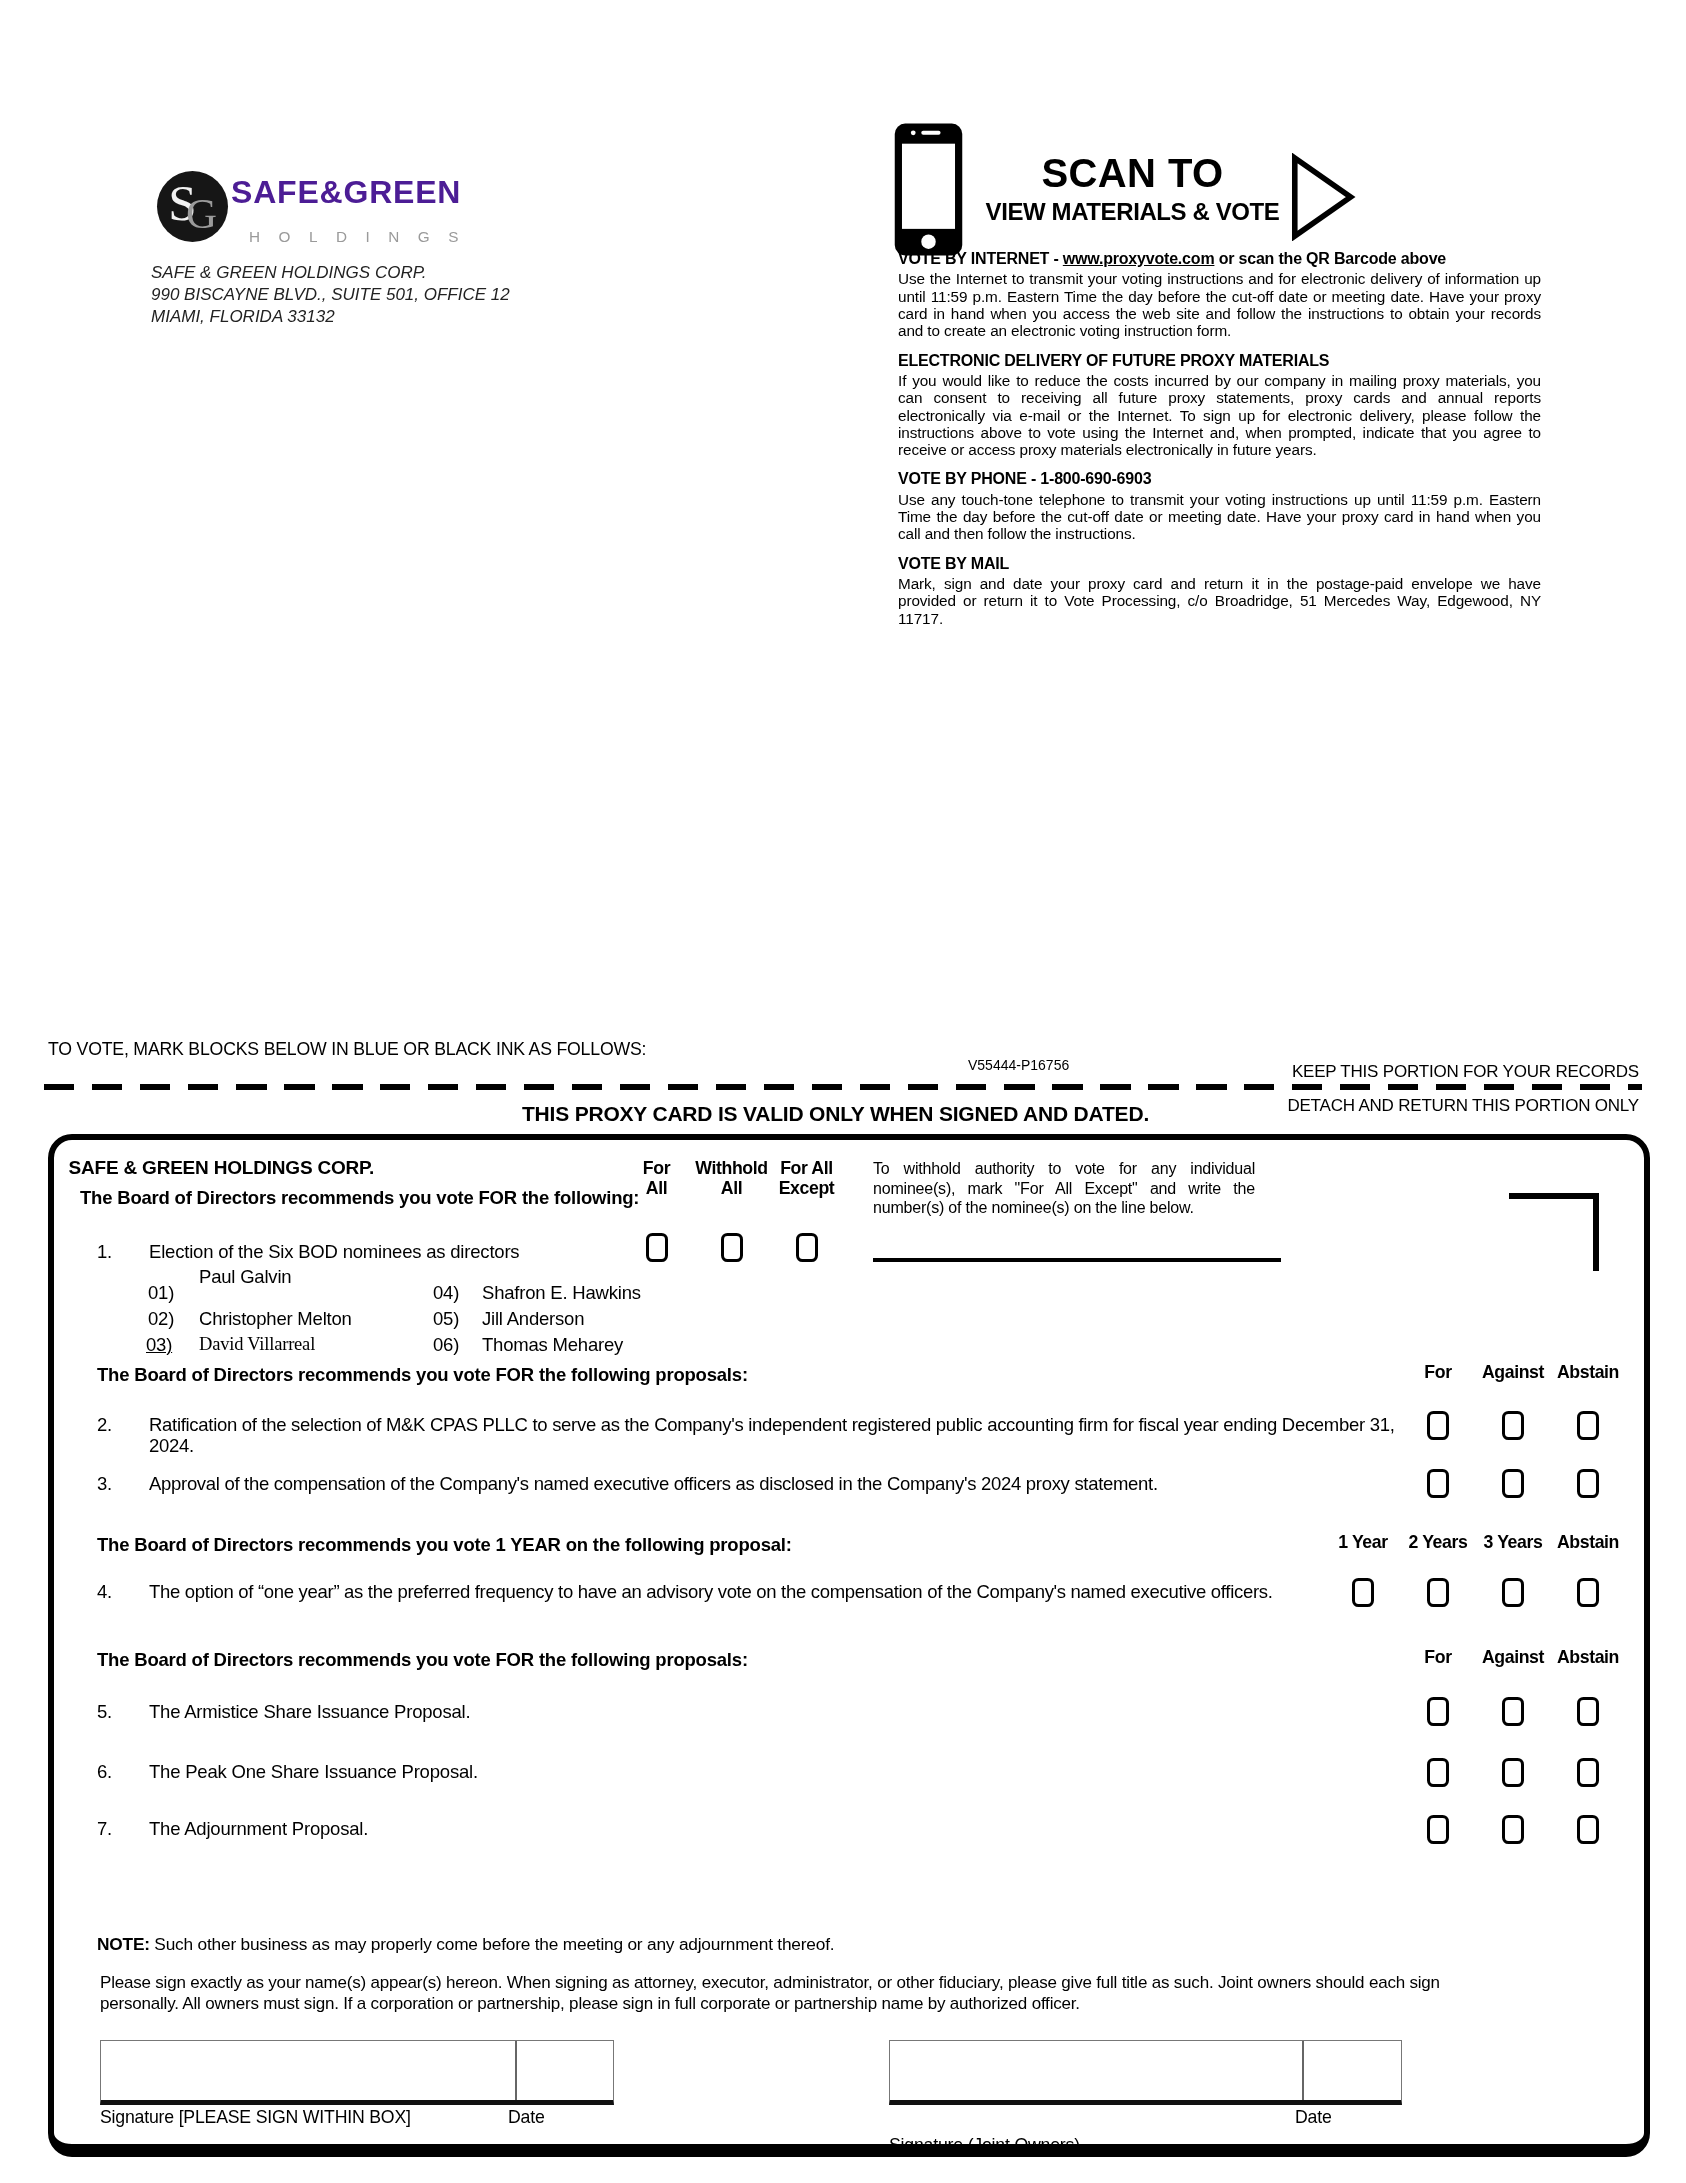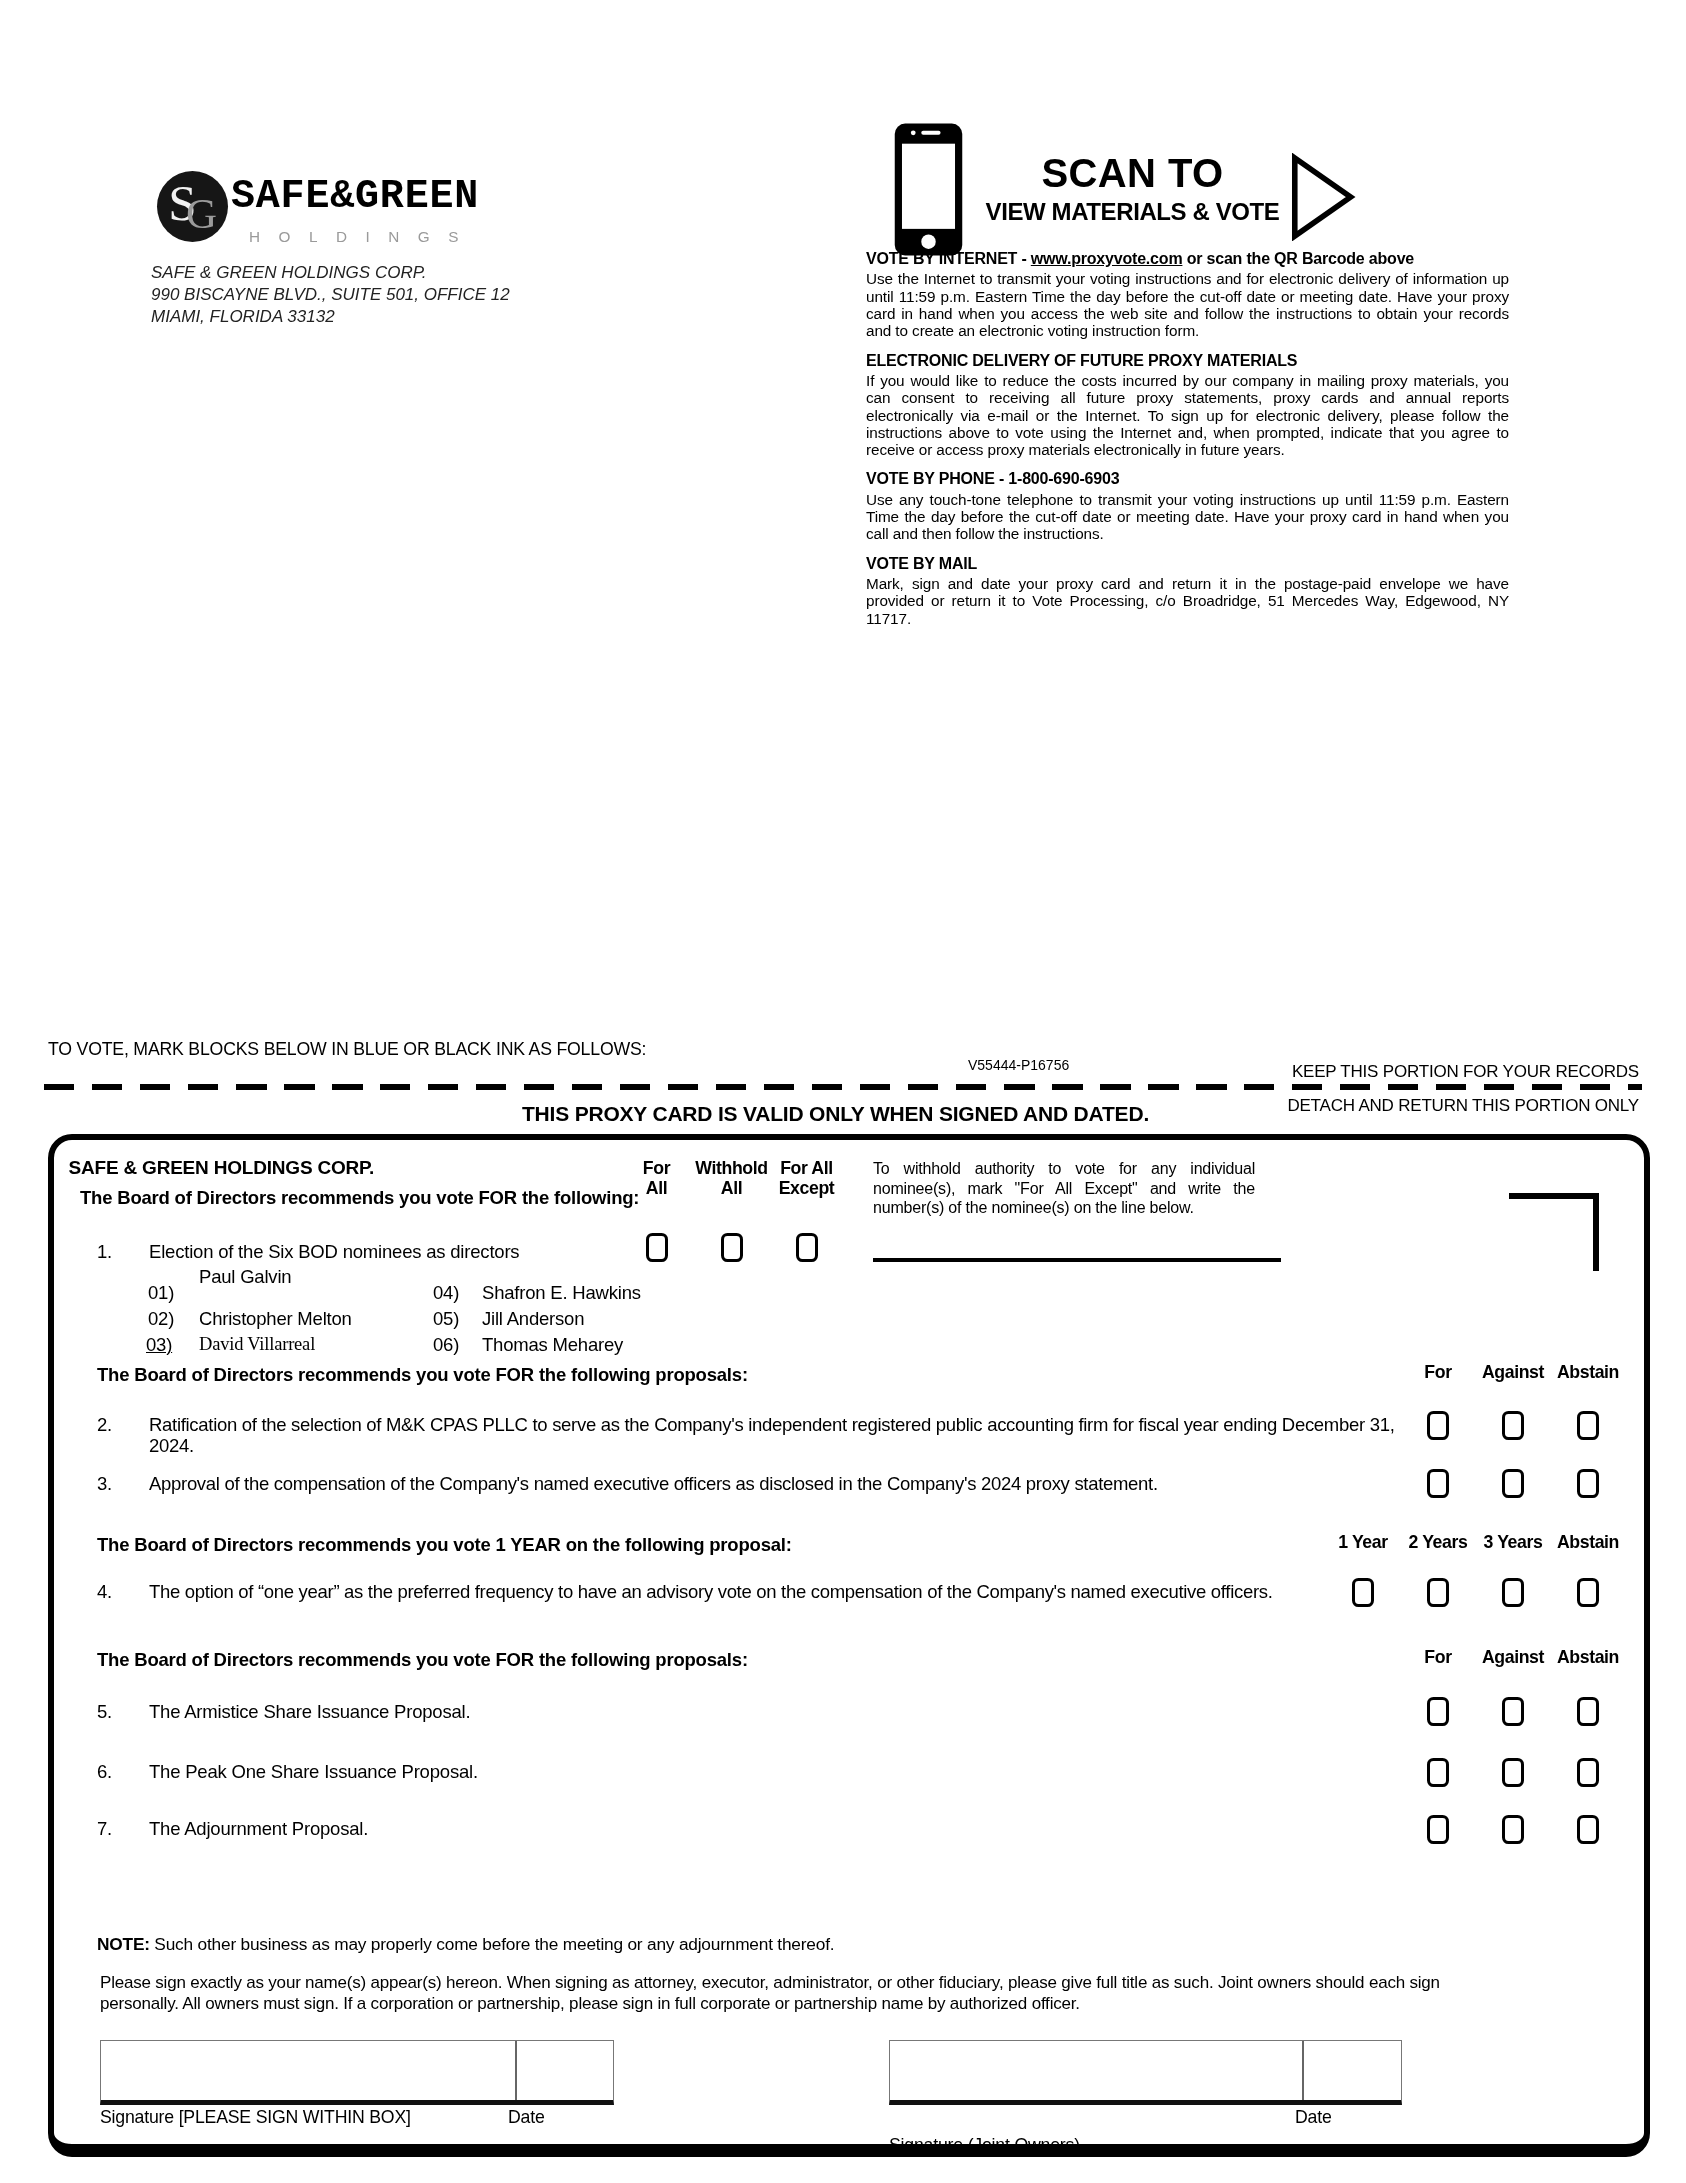--- a/index.html
+++ b/index.html
@@ -7,21 +7,21 @@
        font-family:"Liberation Sans",sans-serif;color:#000;}
   .abs{position:absolute;}
   .b{font-weight:bold;}
   
   .mh{font-size:16px;font-weight:bold;letter-spacing:-0.2px;}
   .para{font-size:15.3px;line-height:17.3px;text-align:justify;width:643px;letter-spacing:-0.1px;}
   .ulink{text-decoration:underline;}
   
   .mono{width:71px;height:71px;border-radius:50%;background:#161616;}
   .mono span{position:absolute;font-family:"Liberation Serif",serif;}
-  .wordmark{font-family:Liberation Mono, monospace;font-weight:700;font-size:40px;letter-spacing:0.8px;color:#000000;}
+  .wordmark{font-family:Liberation Sans, sans-serif;font-weight:700;font-size:32px;letter-spacing:0.8px;color:#4c1d95;}
   .holdings{font-size:15.3px;color:#9a9a9a;letter-spacing:18.5px;}
   .addr{font-size:17px;font-style:italic;line-height:22px;color:#222;}
   
   .dash{height:5.6px;background:repeating-linear-gradient(90deg,#000 0 30.5px,transparent 30.5px 48px);}
   
   .card{left:48px;top:1134px;width:1590px;height:1004px;background:#fff;
         border:6.4px solid #000;border-bottom-width:13.7px;border-radius:24px;}
   .ft{font-size:18.5px;letter-spacing:-0.2px;line-height:21px;}
   .ft-b{font-size:18.5px;font-weight:bold;letter-spacing:-0.2px;line-height:25px;}
   .small-note{font-size:16px;line-height:19.7px;text-align:justify;letter-spacing:-0.2px;}
@@ -65,21 +65,21 @@
 <div class="abs" style="left:972px;top:151px;width:321px;text-align:center;">
   <div class="b" style="font-size:40px;letter-spacing:0.4px;">SCAN TO</div>
   <div class="b" style="font-size:24px;letter-spacing:-0.4px;margin-top:1.6px;">VIEW MATERIALS &amp; VOTE</div>
 </div>
 <div class="abs" style="left:1290px;top:153px;width:67px;height:88px;">
   <svg width="67" height="88" viewBox="0 0 84 110">
     <polygon points="6,6 76,55 6,104" fill="none" stroke="#000" stroke-width="7"></polygon>
   </svg>
 </div>
 
-<div class="abs" style="left:866px;top:250px;width:651px;">
+<div class="abs" style="left:898px;top:250px;width:651px;">
   <div class="mh"><span>VOTE BY INTERNET - </span><span class="ulink">www.proxyvote.com</span><span> or scan the QR Barcode above</span></div>
   <div class="para" style="margin-top:2.4px;">Use the Internet to transmit your voting instructions and for electronic delivery of information up until 11:59 p.m. Eastern Time the day before the cut-off date or meeting date. Have your proxy card in hand when you access the web site and follow the instructions to obtain your records and to create an electronic voting instruction form.</div>
 
   <div class="mh" style="margin-top:12px;">ELECTRONIC DELIVERY OF FUTURE PROXY MATERIALS</div>
   <div class="para" style="margin-top:2.4px;">If you would like to reduce the costs incurred by our company in mailing proxy materials, you can consent to receiving all future proxy statements, proxy cards and annual reports electronically via e-mail or the Internet. To sign up for electronic delivery, please follow the instructions above to vote using the Internet and, when prompted, indicate that you agree to receive or access proxy materials electronically in future years.</div>
 
   <div class="mh" style="margin-top:12px;">VOTE BY PHONE - 1-800-690-6903</div>
   <div class="para" style="margin-top:2.4px;">Use any touch-tone telephone to transmit your voting instructions up until 11:59 p.m. Eastern Time the day before the cut-off date or meeting date. Have your proxy card in hand when you call and then follow the instructions.</div>
 
   <div class="mh" style="margin-top:12px;">VOTE BY MAIL</div>

